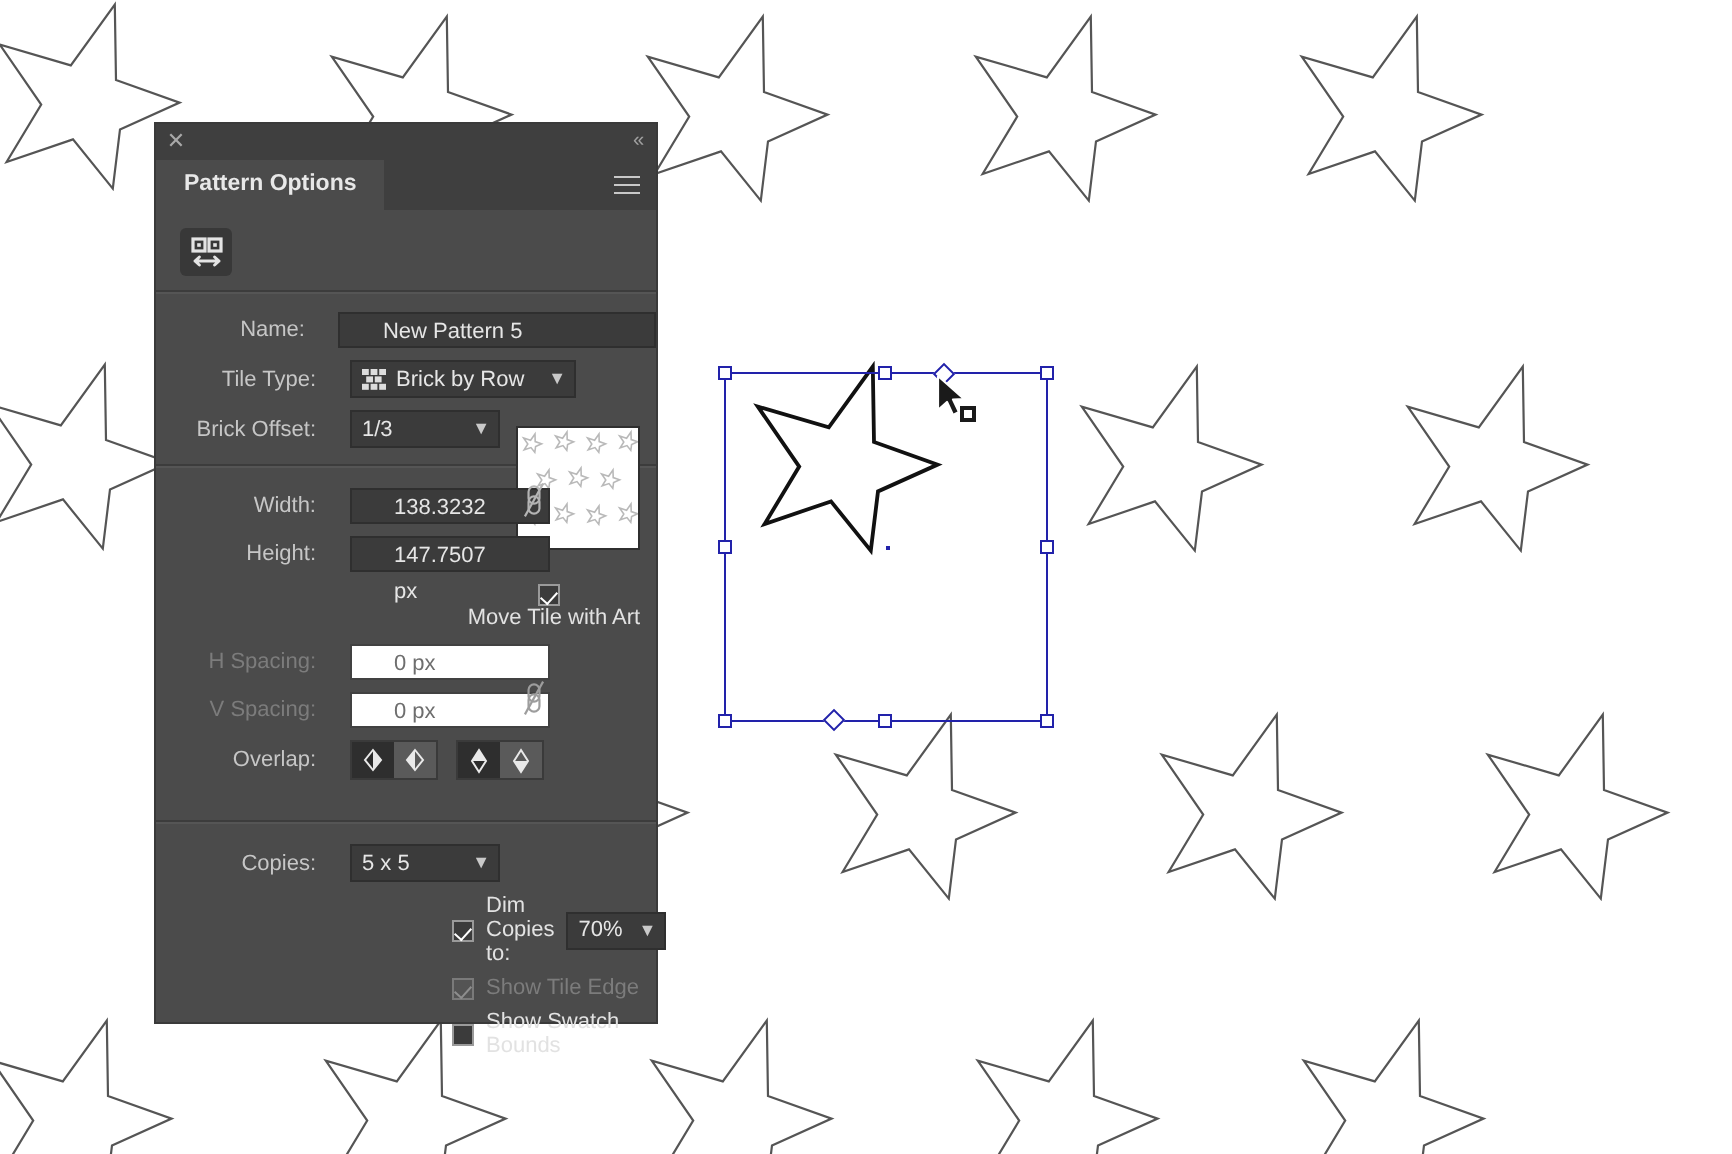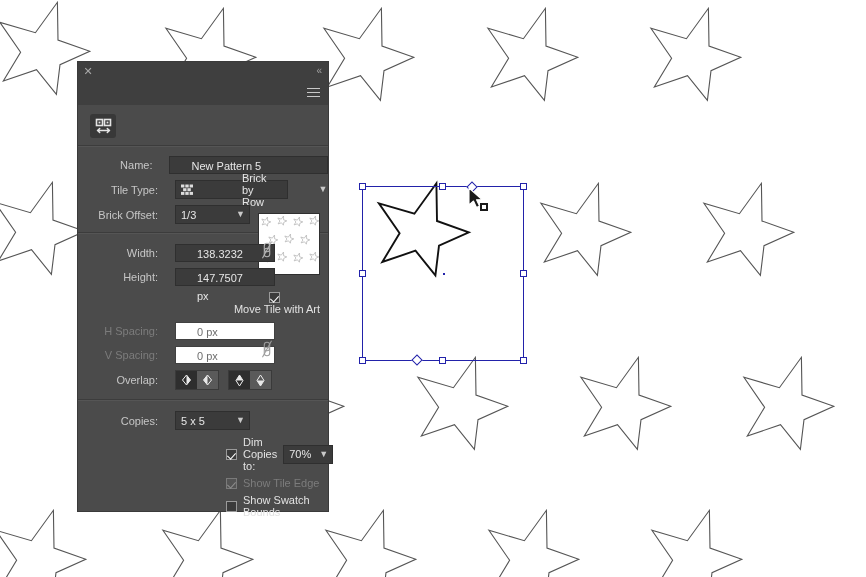--- a/index.html
+++ b/index.html
@@ -332,20 +332,21 @@
 </div>
 
 <div id="panel">
 
   <div id="panel-titlebar">
     <div id="panel-close">✕</div>
     <div id="panel-collapse">«</div>
   </div>
 
   <div id="panel-tabbar">
+    <div id="panel-tab">Pattern Options</div>
     <div id="panel-menu">
       <i></i>
         <i></i>
         <i></i>
     </div>
   </div>
 
   <div id="panel-body">
 
     <div id="tool-row">
@@ -380,21 +381,21 @@
 
     <div style="padding-top:9px;">
 
       <div class="row">
         <div class="lbl">Name:</div>
         <div class="field" style="width:168px;">New Pattern 5</div>
       </div>
 
       <div class="row">
         <div class="lbl">Tile Type:</div>
-        <div class="select" style="width:113px;gap:44px;">
+        <div class="select" style="width:113px;">
           <svg width="12" height="11" viewBox="0 0 12 11" style="margin-right:5px;flex:0 0 auto;">
             <rect x="0" y="0.5" width="3.4" height="3" fill="#dcdcdc"></rect>
             <rect x="4.3" y="0.5" width="3.4" height="3" fill="#dcdcdc"></rect>
             <rect x="8.6" y="0.5" width="3.4" height="3" fill="#dcdcdc"></rect>
             <rect x="2.1" y="4.2" width="3.4" height="3" fill="#dcdcdc"></rect>
             <rect x="6.4" y="4.2" width="3.4" height="3" fill="#dcdcdc"></rect>
             <rect x="0" y="7.9" width="3.4" height="3" fill="#dcdcdc"></rect>
             <rect x="4.3" y="7.9" width="3.4" height="3" fill="#dcdcdc"></rect>
             <rect x="8.6" y="7.9" width="3.4" height="3" fill="#dcdcdc"></rect>
           </svg>
@@ -447,21 +448,21 @@
         <div class="lbl dim">V Spacing:</div>
         <div class="field disabled" style="width:100px;">0 px</div>
       </div>
 
       <svg class="link-icon" style="left:182px;top:105px;" viewBox="0 0 14 22">
         <path d="M7 3.5 a3 3 0 0 1 3 3 v3.5 a3 3 0 0 1 -3 3 a3 3 0 0 1 -3 -3 v-3.5 a3 3 0 0 1 3 -3 z" fill="none" stroke="#9d9d9d" stroke-width="1.2"></path>
         <path d="M7 9 a3 3 0 0 1 3 3 v3.5 a3 3 0 0 1 -3 3 a3 3 0 0 1 -3 -3 v-3.5 a3 3 0 0 1 3 -3 z" fill="none" stroke="#9d9d9d" stroke-width="1.2"></path>
         <path d="M2 20 L12 2" stroke="#9d9d9d" stroke-width="1.2"></path>
       </svg>
 
-      <div class="row" style="margin-top:2px;margin-bottom:9px;">
+      <div class="row" style="margin-top:2px;margin-bottom:20px;">
         <div class="lbl">Overlap:</div>
         <div class="overlap-group">
           <div class="ov-pair">
             <div class="ov-btn sel">
               <svg width="15" height="12" viewBox="0 0 15 12">
                 <path d="M7.5 1 L11.5 6 L7.5 11 L3.5 6 Z" fill="#e9e9e9"></path>
                 <path d="M7.5 1 L3.5 6 L7.5 11 Z" fill="#2b2b2b"></path>
                 <path d="M7.5 1 L11.5 6 L7.5 11 L3.5 6 Z" fill="none" stroke="#e9e9e9" stroke-width="1"></path>
               </svg>
             </div>

